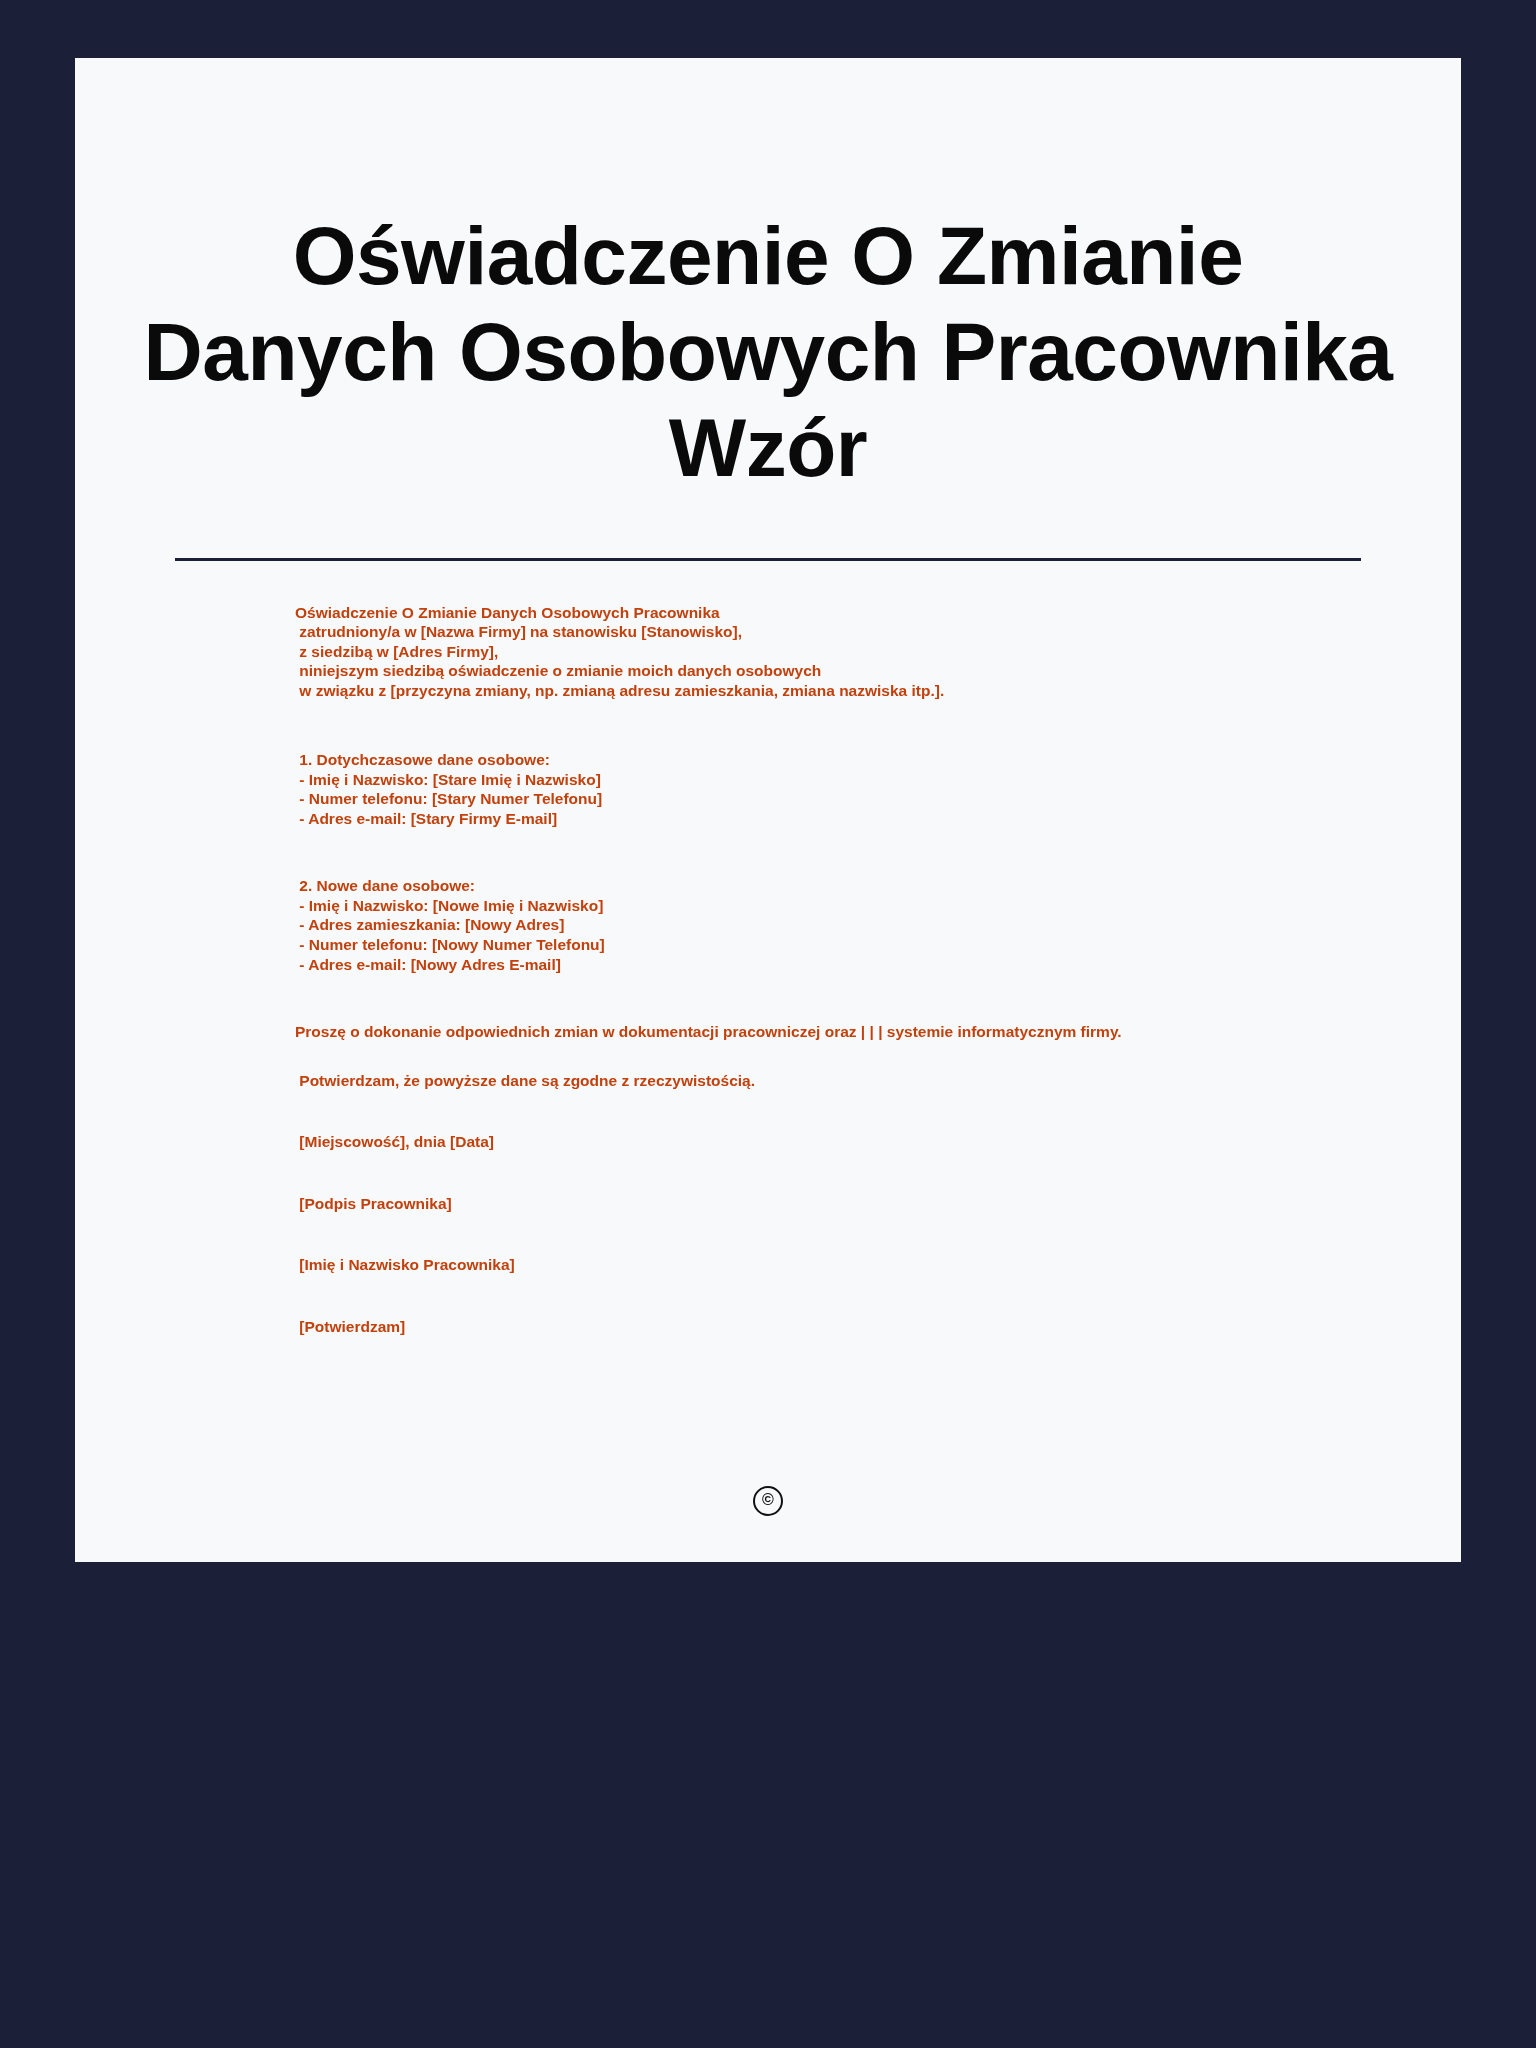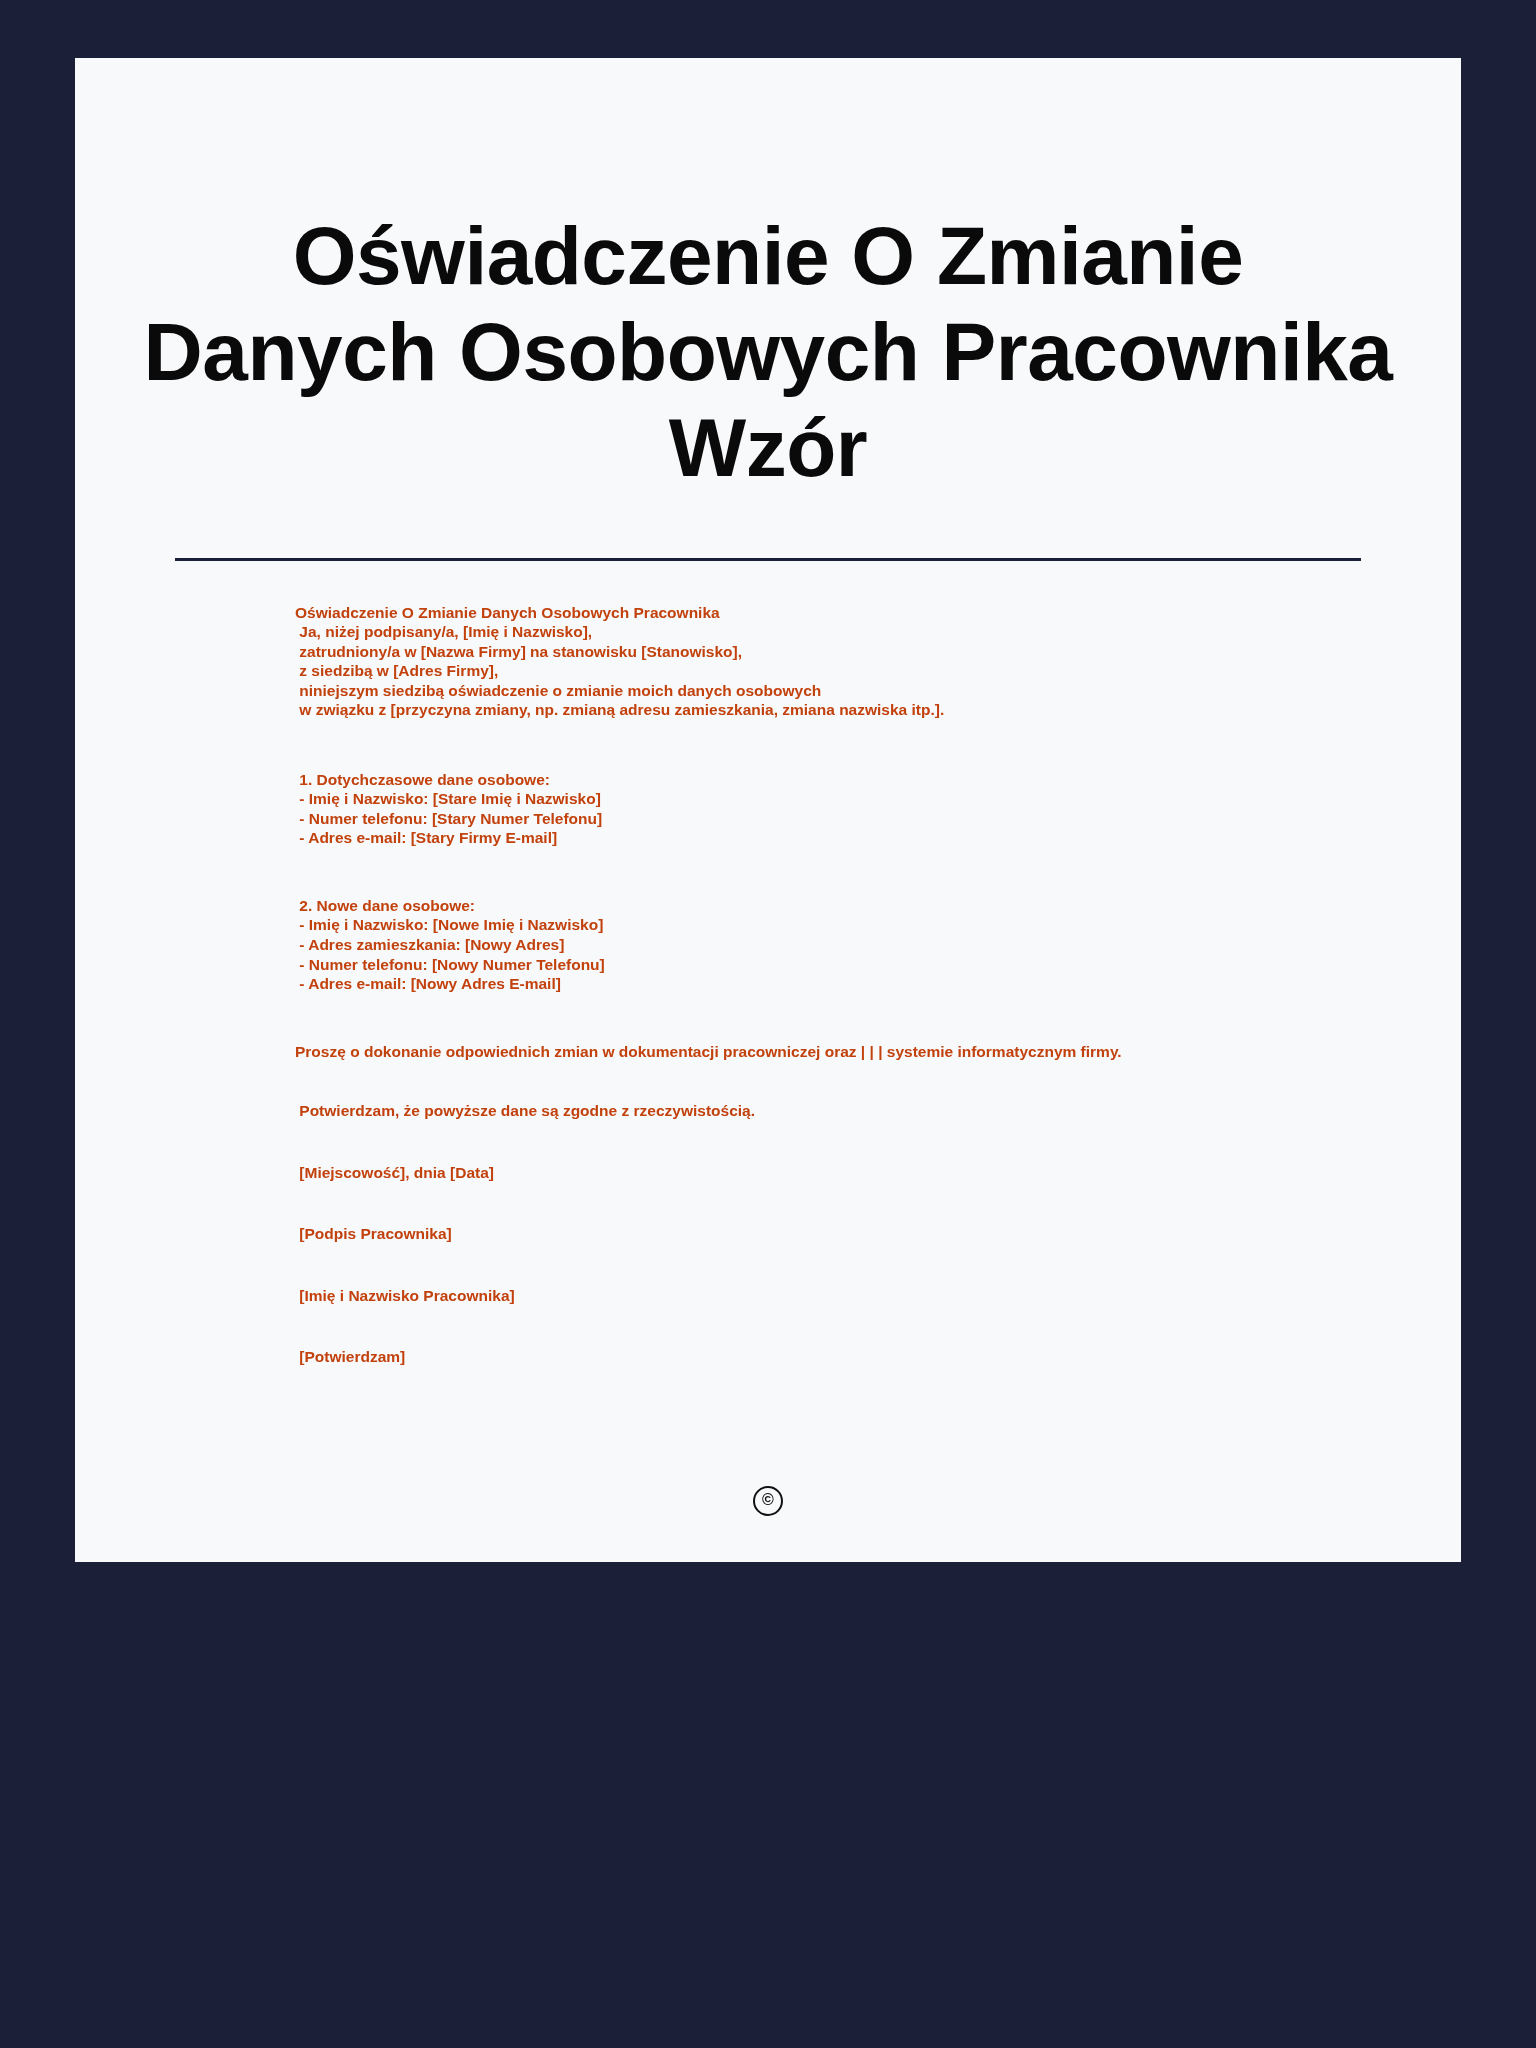--- a/index.html
+++ b/index.html
@@ -44,21 +44,21 @@
     line-height: 1.26;
   }
   .block {
     margin: 0 0 34px 0;
   }
   .block .line {
     white-space: pre-wrap;
   }
   .block.intro { margin-bottom: 50px; }
   .block.section { margin-bottom: 48px; }
-  .block.note { margin-bottom: 40px; padding-left: 0; }
+  .block.note { margin-bottom: 29px; padding-left: 0; }
   .block.note .line { padding-left: 0; }
   .block.confirm { margin-bottom: 42px; }
   .block.sign { margin-bottom: 42px; }
   .footer {
     position: absolute;
     left: 0;
     right: 0;
     bottom: 46px;
     text-align: center;
   }
@@ -81,21 +81,20 @@
 <div class="page">
 
   <h1 class="title">Oświadczenie O Zmianie Danych Osobowych Pracownika Wzór</h1>
 
   <div class="divider"></div>
 
   <div class="body-area">
 
     <div class="block intro">
       <div class="line">Oświadczenie O Zmianie Danych Osobowych Pracownika</div>
-      <div class="line"> Ja, niżej podpisany/a, [Imię i Nazwisko],</div>
       <div class="line"> zatrudniony/a w [Nazwa Firmy] na stanowisku [Stanowisko],</div>
       <div class="line"> z siedzibą w [Adres Firmy],</div>
       <div class="line"> niniejszym siedzibą oświadczenie o zmianie moich danych osobowych</div>
       <div class="line"> w związku z [przyczyna zmiany, np. zmianą adresu zamieszkania, zmiana nazwiska itp.].</div>
     </div>
 
     <div class="block section">
       <div class="line"> 1. Dotychczasowe dane osobowe:</div>
       <div class="line"> - Imię i Nazwisko: [Stare Imię i Nazwisko]</div>
       <div class="line"> - Numer telefonu: [Stary Numer Telefonu]</div>

